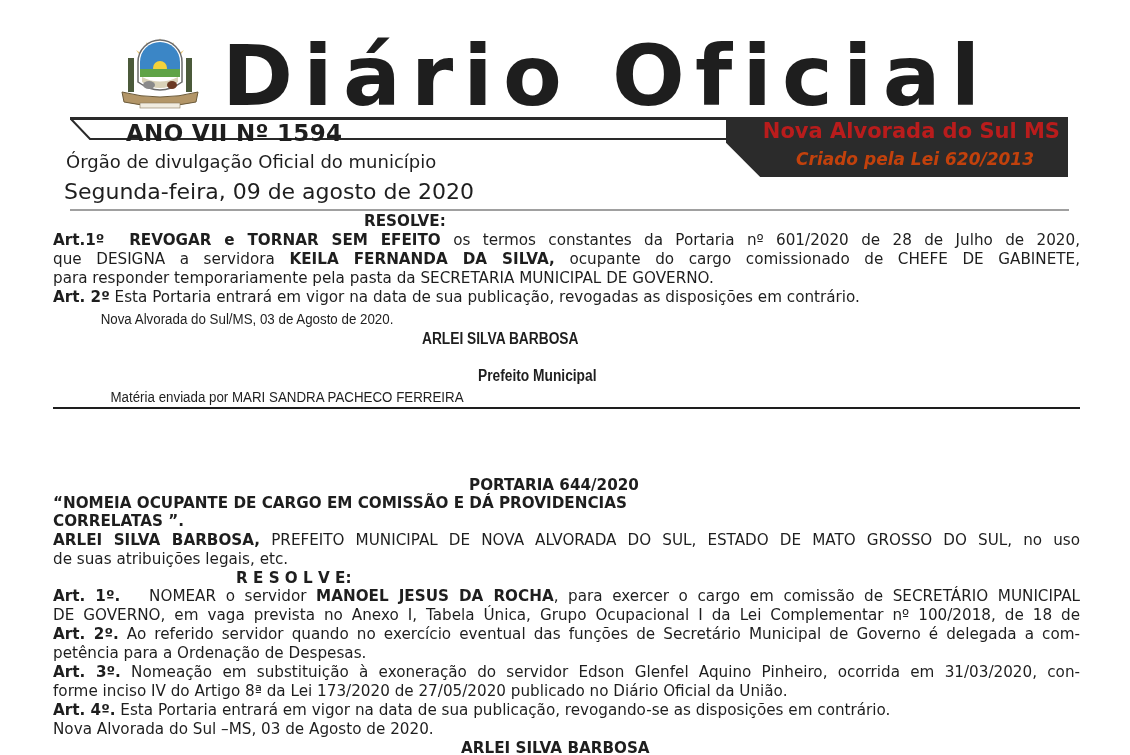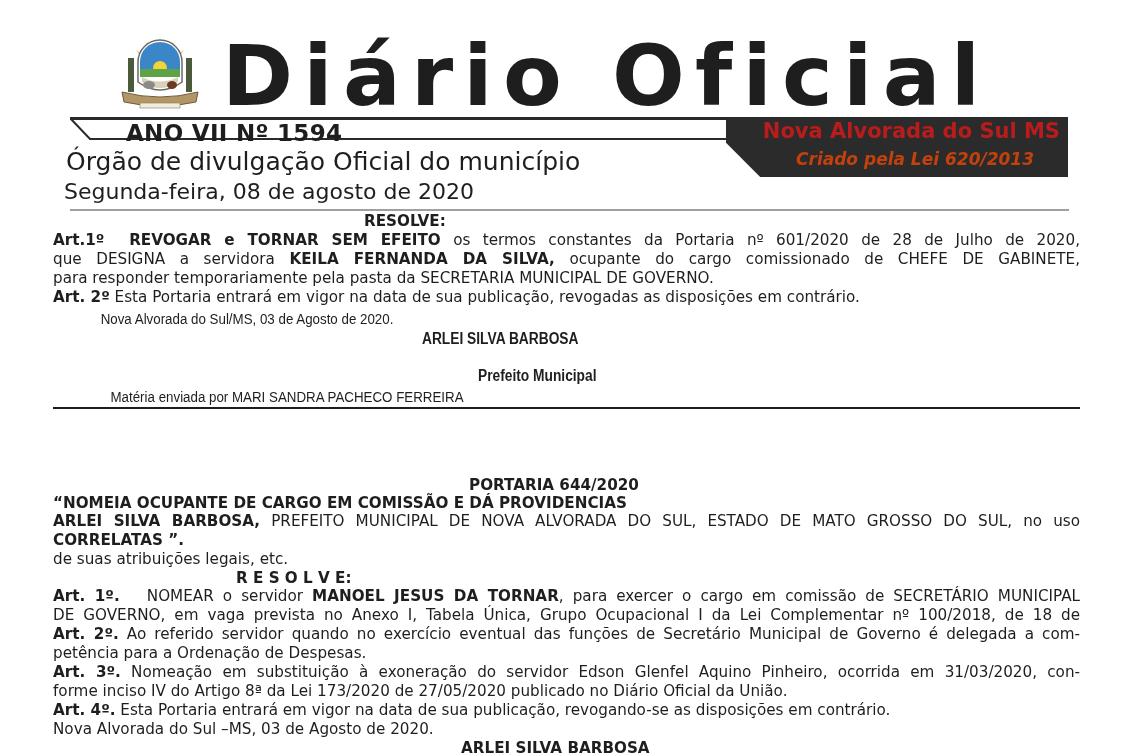--- a/index.html
+++ b/index.html
@@ -8,21 +8,21 @@
 
   
   .logo { left: 116px; top: 36px; width: 88px; height: 76px; }
   .masthead-title { left: 222px; top: 28px; font-family: "DejaVu Sans", sans-serif; font-weight: bold; font-size: 84px; letter-spacing: 10px; line-height: 96px; color: #1e1e1e; transform: scaleX(1.02); transform-origin: left; white-space: nowrap; }
   .rule-top { left: 70px; top: 117px; width: 998px; height: 3px; background: #2a2a2a; }
   .ribbon-left { left: 70px; top: 117px; width: 660px; height: 26px; }
   .edition { left: 126px; top: 122px; font-weight: bold; font-size: 23px; line-height: 22px; letter-spacing: 0.3px; white-space: nowrap; }
   .dark-block { left: 726px; top: 117px; width: 342px; height: 60px; background: #2b2b2b; clip-path: polygon(0 0, 100% 0, 100% 100%, 10% 100%, 0 43%); }
   .municipality { left: 736px; top: 118px; width: 324px; text-align: right; color: #b91c1c; font-weight: bold; font-size: 21px; line-height: 26px; white-space: nowrap; }
   .created-law { left: 736px; top: 148px; width: 298px; text-align: right; color: #c2410c; font-weight: bold; font-style: italic; font-size: 17px; line-height: 22px; white-space: nowrap; }
-  .tagline { left: 66px; top: 146px; font-size: 25px; line-height: 32px; white-space: nowrap; }
+  .tagline { left: 66px; top: 146px; font-size: 18px; line-height: 32px; white-space: nowrap; }
   .date-line { left: 64px; top: 178px; font-size: 22px; line-height: 28px; white-space: nowrap; }
   .rule-gray { left: 70px; top: 209px; width: 999px; height: 2px; background: #a0a0a0; }
 
   
   .doc { left: 53px; width: 1027px; font-size: 15.2px; line-height: 19px; }
   .line { white-space: nowrap; height: 19px; overflow: visible; }
   .right { text-align: left; }
   .justify { text-align: justify; text-align-last: justify; white-space: normal; }
   b { font-weight: bold; }
   .narrow { font-family: "Liberation Sans", sans-serif; font-size: 15.5px; transform: scaleX(0.86); transform-origin: right; display: inline-block; }
@@ -64,46 +64,46 @@
     <polyline points="0,1 20,22 660,22" fill="none" stroke="#2a2a2a" stroke-width="2"></polyline>
   </svg>
 </div>
 <div class="abs edition">ANO VII  Nº 1594</div>
 
 <div class="abs dark-block"></div>
 <div class="abs municipality">Nova Alvorada do Sul MS</div>
 <div class="abs created-law">Criado pela Lei 620/2013</div>
 
 <div class="abs tagline">Órgão de divulgação Oficial do município</div>
-<div class="abs date-line">Segunda-feira, 08 de agosto de 2020</div>
+<div class="abs date-line">Segunda-feira, 09 de agosto de 2020</div>
 <div class="abs rule-gray"></div>
 
 <div class="abs doc" style="top:212px;">
   <div class="line" style="padding-left:311px;"><b>RESOLVE:</b></div>
   <div class="line justify"><b>Art.1º</b>&nbsp;&nbsp;<b>REVOGAR e TORNAR SEM EFEITO</b><span> os termos constantes da Portaria nº 601/2020 de 28 de Julho de 2020,</span></div>
   <div class="line justify"><span>que DESIGNA a servidora </span><b>KEILA FERNANDA DA SILVA,</b><span>  ocupante do cargo comissionado de CHEFE DE GABINETE,</span></div>
   <div class="line">para responder temporariamente pela pasta da SECRETARIA MUNICIPAL DE GOVERNO.</div>
   <div class="line"><b>Art. 2º</b><span>  Esta Portaria entrará em vigor na data de sua publicação, revogadas as disposições em contrário.</span></div>
   <div class="line right" style="margin-top:2px;"><span class="narrow">Nova Alvorada do Sul/MS, 03 de Agosto de 2020.</span></div>
   <div class="line" style="padding-left:369px; margin-top:1px;"><b class="narrow-c" style="transform-origin:left;">ARLEI SILVA BARBOSA</b></div>
   <div class="line" style="padding-left:425px; margin-top:18px;"><b class="narrow-c" style="transform-origin:left;">Prefeito Municipal</b></div>
   <div class="line right" style="margin-top:2px;"><span class="narrow">Matéria enviada por MARI SANDRA PACHECO FERREIRA</span></div>
 </div>
 
 <div class="abs rule-black"></div>
 
 <div class="abs doc" style="top:432px;margin-top:44px;">
   <div class="line" style="padding-left:416px; line-height:18px; height:18px;"><b>PORTARIA 644/2020</b></div>
   <div class="line" style="line-height:18px; height:18px;"><b>“NOMEIA OCUPANTE DE CARGO EM COMISSÃO E DÁ PROVIDENCIAS</b></div>
+  <div class="line"><b> CORRELATAS ”.</b></div>
   <div class="line justify"><b>ARLEI SILVA BARBOSA,</b><span> PREFEITO MUNICIPAL DE NOVA ALVORADA DO SUL, ESTADO DE MATO GROSSO DO SUL, no uso</span></div>
-  <div class="line"><b> CORRELATAS ”.</b></div>
   <div class="line">de suas atribuições legais, etc.</div>
   <div class="line" style="padding-left:183px; height:18px; line-height:18px;"><b>R E S O L V E:</b></div>
 
-  <div class="line justify"><b>Art. 1º.</b><span style="white-space:pre;">   NOMEAR o servidor </span><b>MANOEL JESUS DA TORNAR</b><span>, para exercer o cargo em comissão de SECRETÁRIO MUNICIPAL</span></div>
+  <div class="line justify"><b>Art. 1º.</b><span style="white-space:pre;">   NOMEAR o servidor </span><b>MANOEL JESUS DA ROCHA</b><span>, para exercer o cargo em comissão de SECRETÁRIO MUNICIPAL</span></div>
   <div class="line justify">DE GOVERNO, em vaga prevista no Anexo I, Tabela Única, Grupo Ocupacional I da Lei  Complementar nº 100/2018, de 18 de</div>
 
   <div class="line justify"><b>Art. 2º.</b><span> Ao referido servidor quando no exercício eventual das funções de Secretário Municipal de Governo é delegada a com-</span></div>
   <div class="line">petência para a Ordenação de Despesas.</div>
 
   <div class="line justify"><b>Art. 3º.</b><span> Nomeação em substituição à exoneração do servidor Edson Glenfel Aquino Pinheiro, ocorrida em 31/03/2020,  con-</span></div>
   <div class="line">forme inciso IV  do Artigo 8ª da Lei 173/2020 de 27/05/2020 publicado no Diário Oficial da União.</div>
 
   <div class="line"><b>Art. 4º.</b><span> Esta Portaria entrará em vigor na data de sua publicação, revogando-se as disposições em contrário.</span></div>
 

